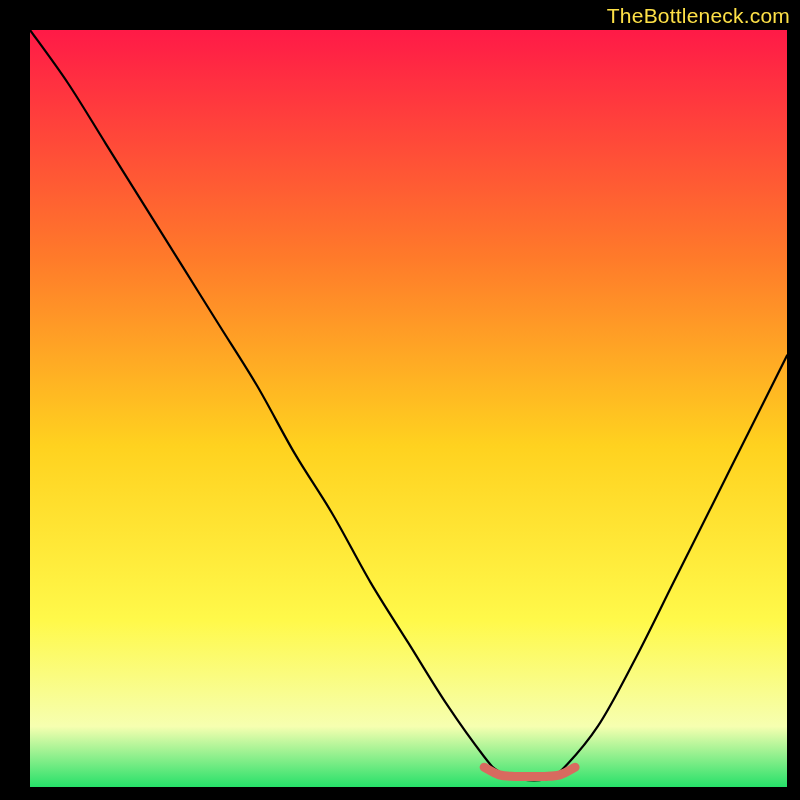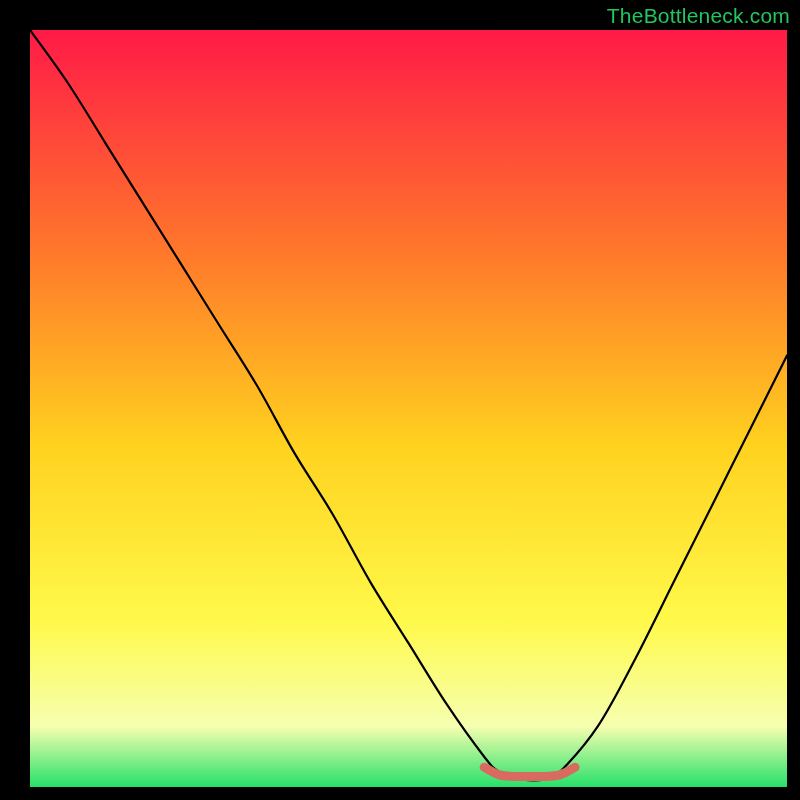--- a/index.html
+++ b/index.html
@@ -14,21 +14,21 @@
   .frame {
     position: relative;
     width: 800px;
     height: 800px;
     background: #000;
   }
   .watermark {
     position: absolute;
     top: 4px;
     right: 10px;
-    color: #22c55e;
+    color: #fde047;
     font-size: 21px;
     font-weight: 500;
     letter-spacing: 0.2px;
     z-index: 5;
   }
   .plot-area {
     position: absolute;
     left: 30px;
     top: 30px;
     width: 757px;

